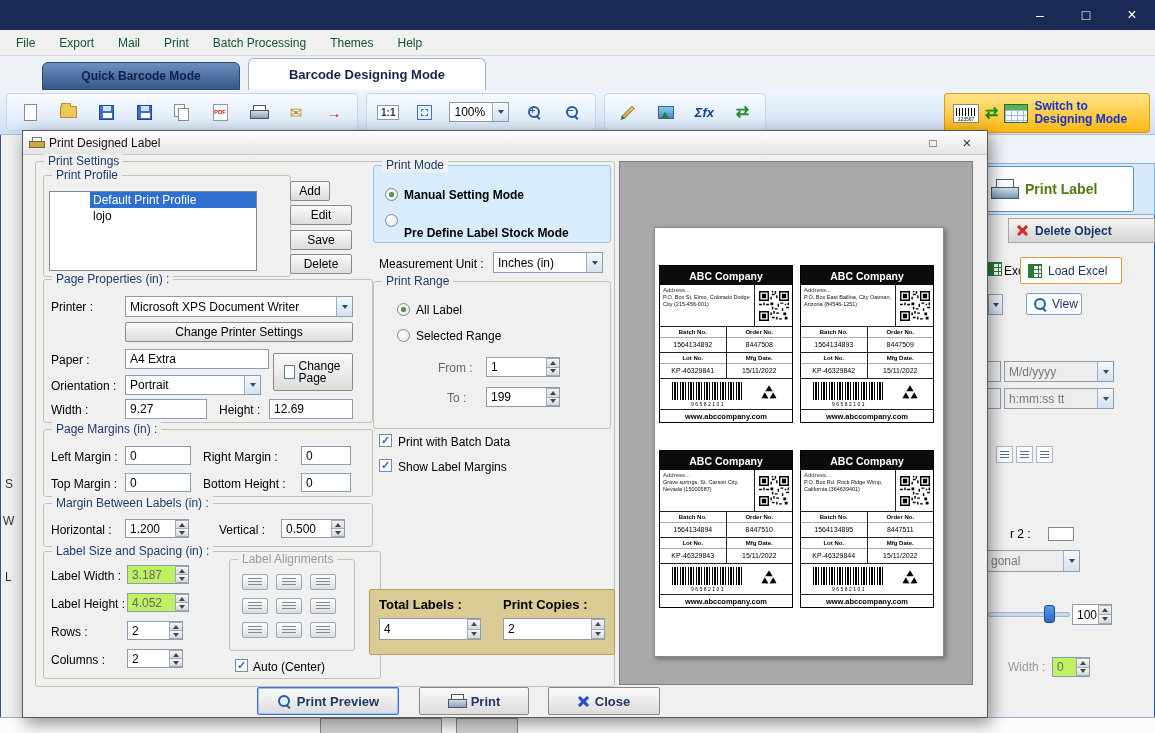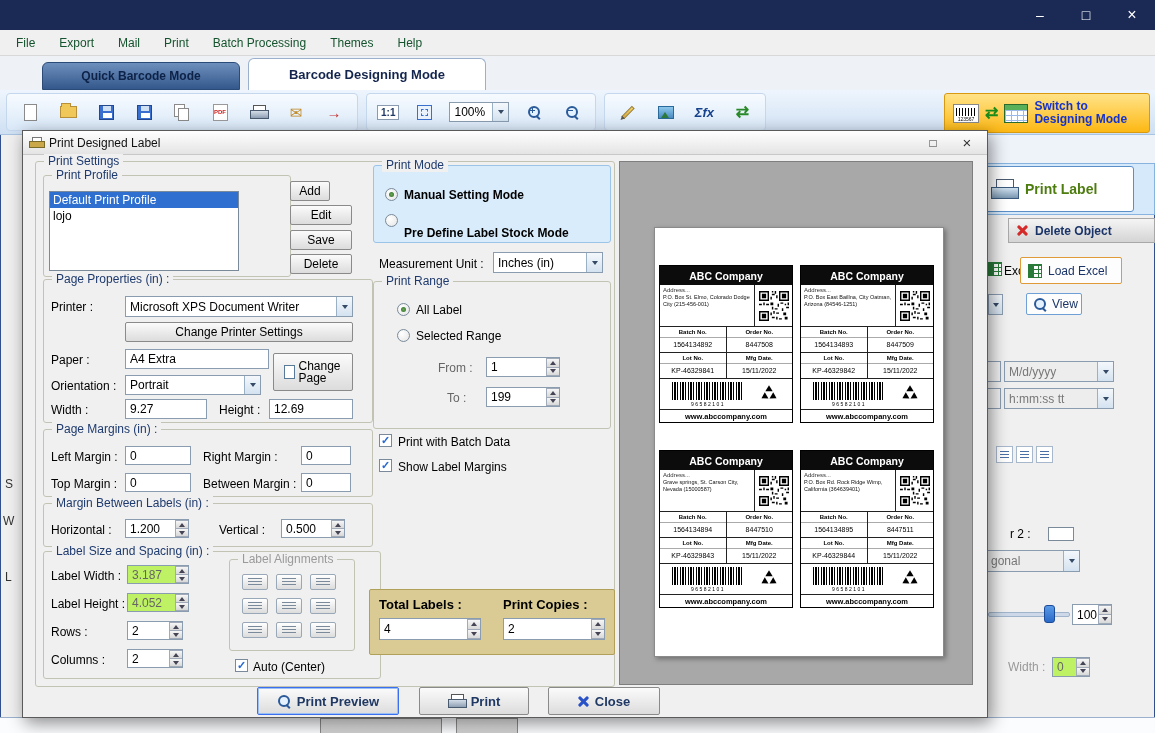--- a/index.html
+++ b/index.html
@@ -344,21 +344,21 @@
       <span class="dctrl" style="font-size:15px;">×</span>
     </div>
 
     <div class="g" style="left:12px;top:30px;width:580px;height:526px;">
       <span class="gt">Print Settings</span>
     </div>
 
     <div class="g" style="left:20px;top:44px;width:248px;height:102px;">
       <span class="gt">Print Profile</span>
     </div>
-    <div class="list" style="left:26px;top:60px;width:190px;height:80px;">
+    <div class="list" style="left:26px;top:60px;width:208px;height:80px;padding-left:40px;">
       <div class="li sel">Default Print Profile</div>
       <div class="li">lojo</div>
     </div>
     <div class="btn" style="left:267px;top:50px;width:40px;height:20px;">
         <span>Add</span>
       </div>
     <div class="btn" style="left:267px;top:74px;width:62px;height:20px;">
         <span>Edit</span>
       </div>
     <div class="btn" style="left:267px;top:99px;width:62px;height:20px;">
@@ -409,21 +409,21 @@
         <span>0</span>
       </div>
     <span class="lbl" style="left:180px;top:319px;">Right Margin :</span>
     <div class="inp" style="left:278px;top:315px;width:50px;height:19px;">
         <span>0</span>
       </div>
     <span class="lbl" style="left:28px;top:346px;">Top Margin :</span>
     <div class="inp" style="left:102px;top:342px;width:66px;height:19px;">
         <span>0</span>
       </div>
-    <span class="lbl" style="left:180px;top:346px;">Between Margin :</span>
+    <span class="lbl" style="left:180px;top:346px;">Bottom Height :</span>
     <div class="inp" style="left:278px;top:342px;width:50px;height:19px;">
         <span>0</span>
       </div>
 
     <div class="g" style="left:20px;top:372px;width:330px;height:44px;">
       <span class="gt">Margin Between Labels (in) :</span>
     </div>
     <span class="lbl" style="left:28px;top:392px;">Horizontal :</span>
     <div class="spin" style="left:102px;top:388px;width:64px;height:19px;">
       <span class="sv">1.200</span>

